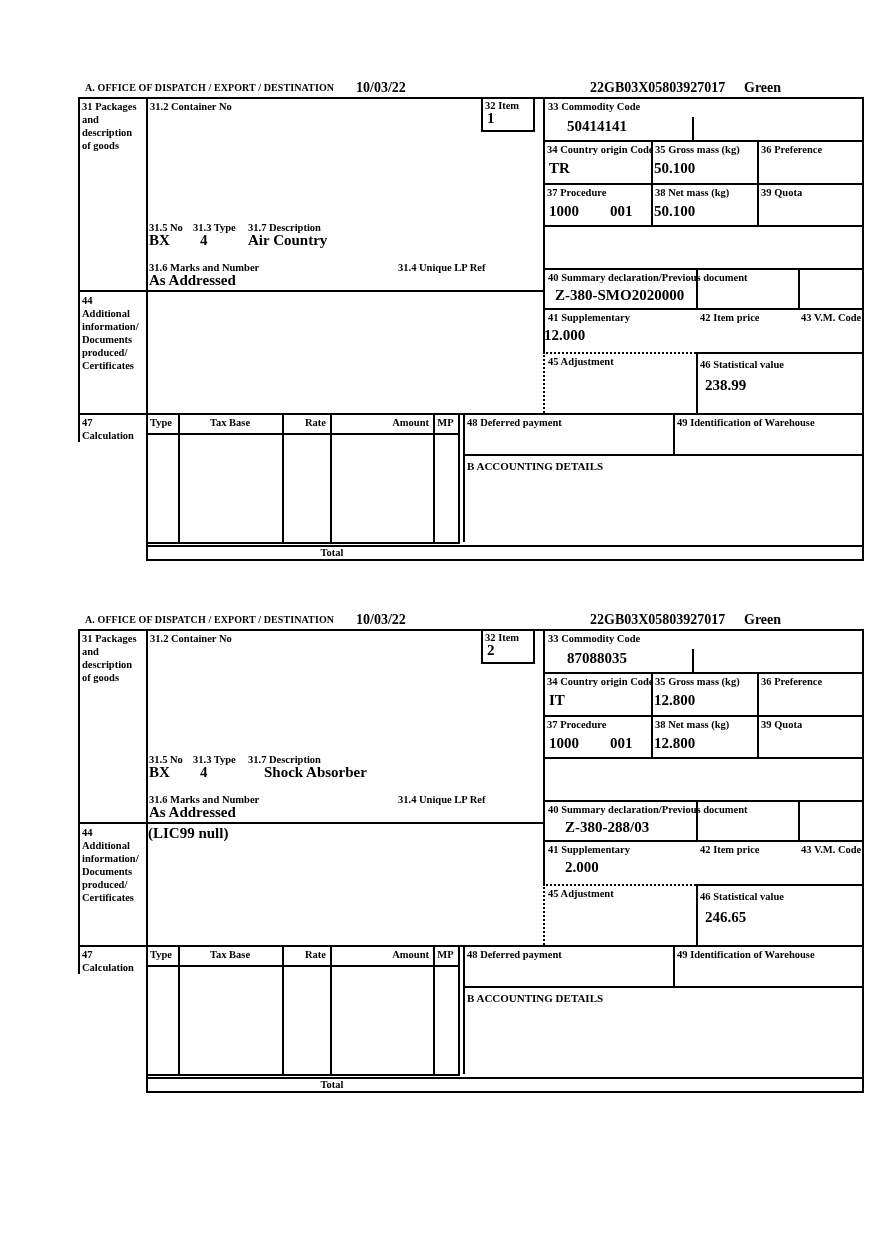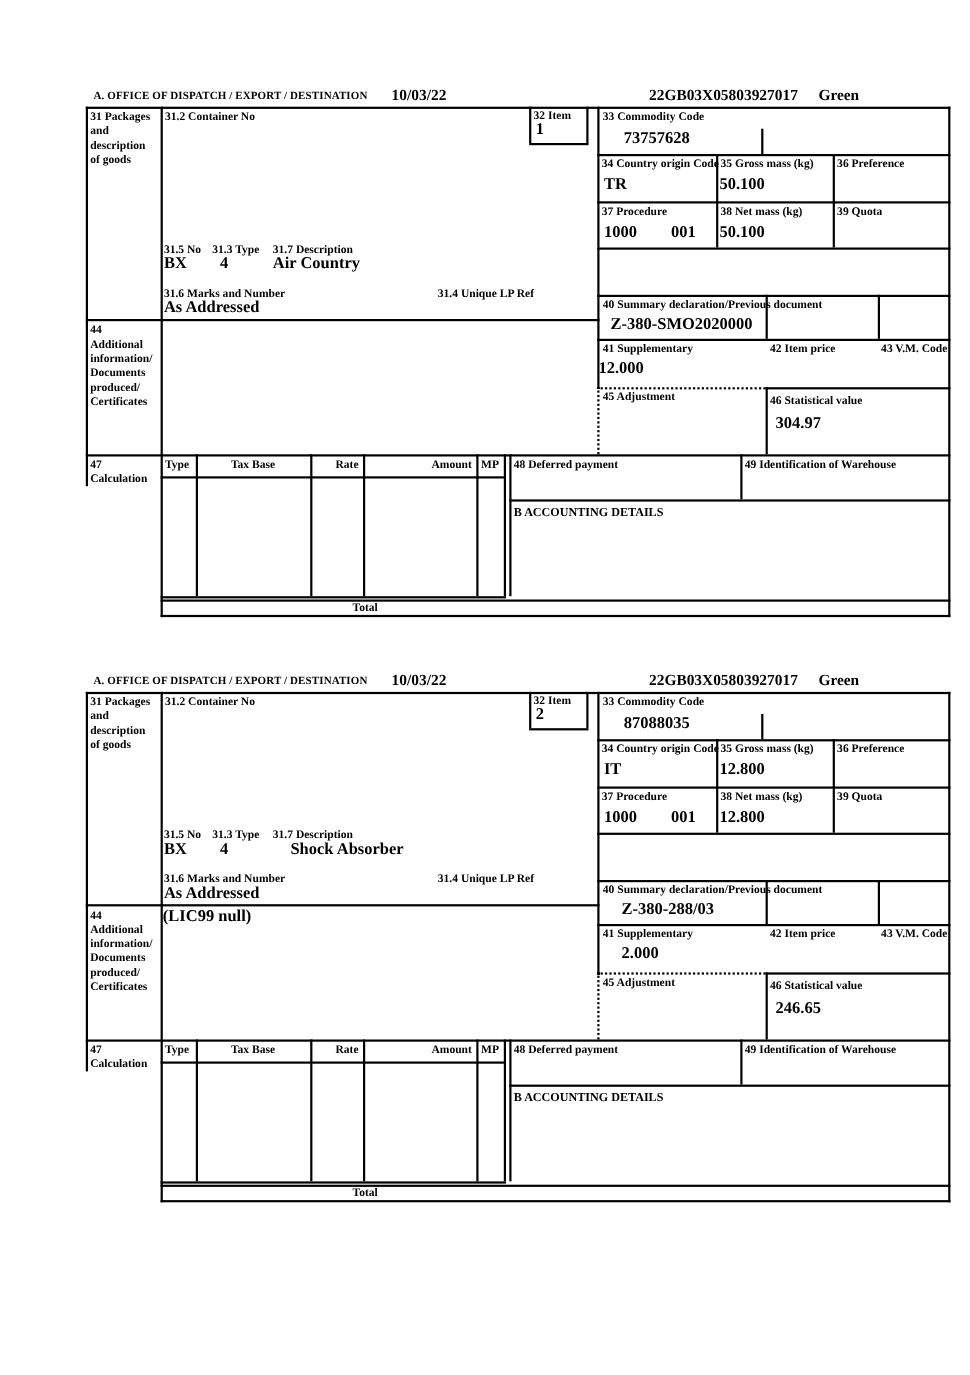--- a/index.html
+++ b/index.html
@@ -74,21 +74,21 @@
   <div class="lbl" style="left:82px;top:20px;width:62px">31 Packages
 and
 description
 of goods</div>
   <div class="lbl" style="left:150px;top:20px">31.2 Container No</div>
 
   <div class="lbl" style="left:485px;top:19px">32 Item</div>
   <div class="val" style="left:487px;top:30px">1</div>
 
   <div class="lbl" style="left:548px;top:20px">33 Commodity Code</div>
-  <div class="val" style="left:567px;top:38px">73757628</div>
+  <div class="val" style="left:567px;top:38px">50414141</div>
 
   <div class="lbl" style="left:547px;top:63px">34 Country origin Code</div>
   <div class="val" style="left:549px;top:80px">TR</div>
   <div class="lbl" style="left:655px;top:63px">35 Gross mass (kg)</div>
   <div class="val" style="left:654px;top:80px">50.100</div>
   <div class="lbl" style="left:761px;top:63px">36 Preference</div>
 
   <div class="lbl" style="left:547px;top:106px">37 Procedure</div>
   <div class="val" style="left:549px;top:123px">1000</div>
   <div class="val" style="left:610px;top:123px">001</div>
@@ -119,21 +119,21 @@
 Additional
 information/
 Documents
 produced/
 Certificates</div>
   <div class="val" style="left:148px;top:213px"></div>
 
   <div class="lbl" style="left:548px;top:275px">45 Adjustment</div>
 
   <div class="lbl" style="left:700px;top:278px">46 Statistical value</div>
-  <div class="val" style="left:705px;top:297px">304.97</div>
+  <div class="val" style="left:705px;top:297px">238.99</div>
 
   <div class="lbl" style="left:82px;top:336px;width:62px">47
 Calculation</div>
   <div class="th" style="left:150px;top:337px">Type</div>
   <div class="th ctr" style="left:178px;top:337px;width:104px">Tax Base</div>
   <div class="th rgt" style="left:282px;top:337px;width:44px">Rate</div>
   <div class="th rgt" style="left:330px;top:337px;width:99px">Amount</div>
   <div class="th ctr" style="left:433px;top:337px;width:25px">MP</div>
 
   <div class="lbl" style="left:467px;top:336px">48 Deferred payment</div>

